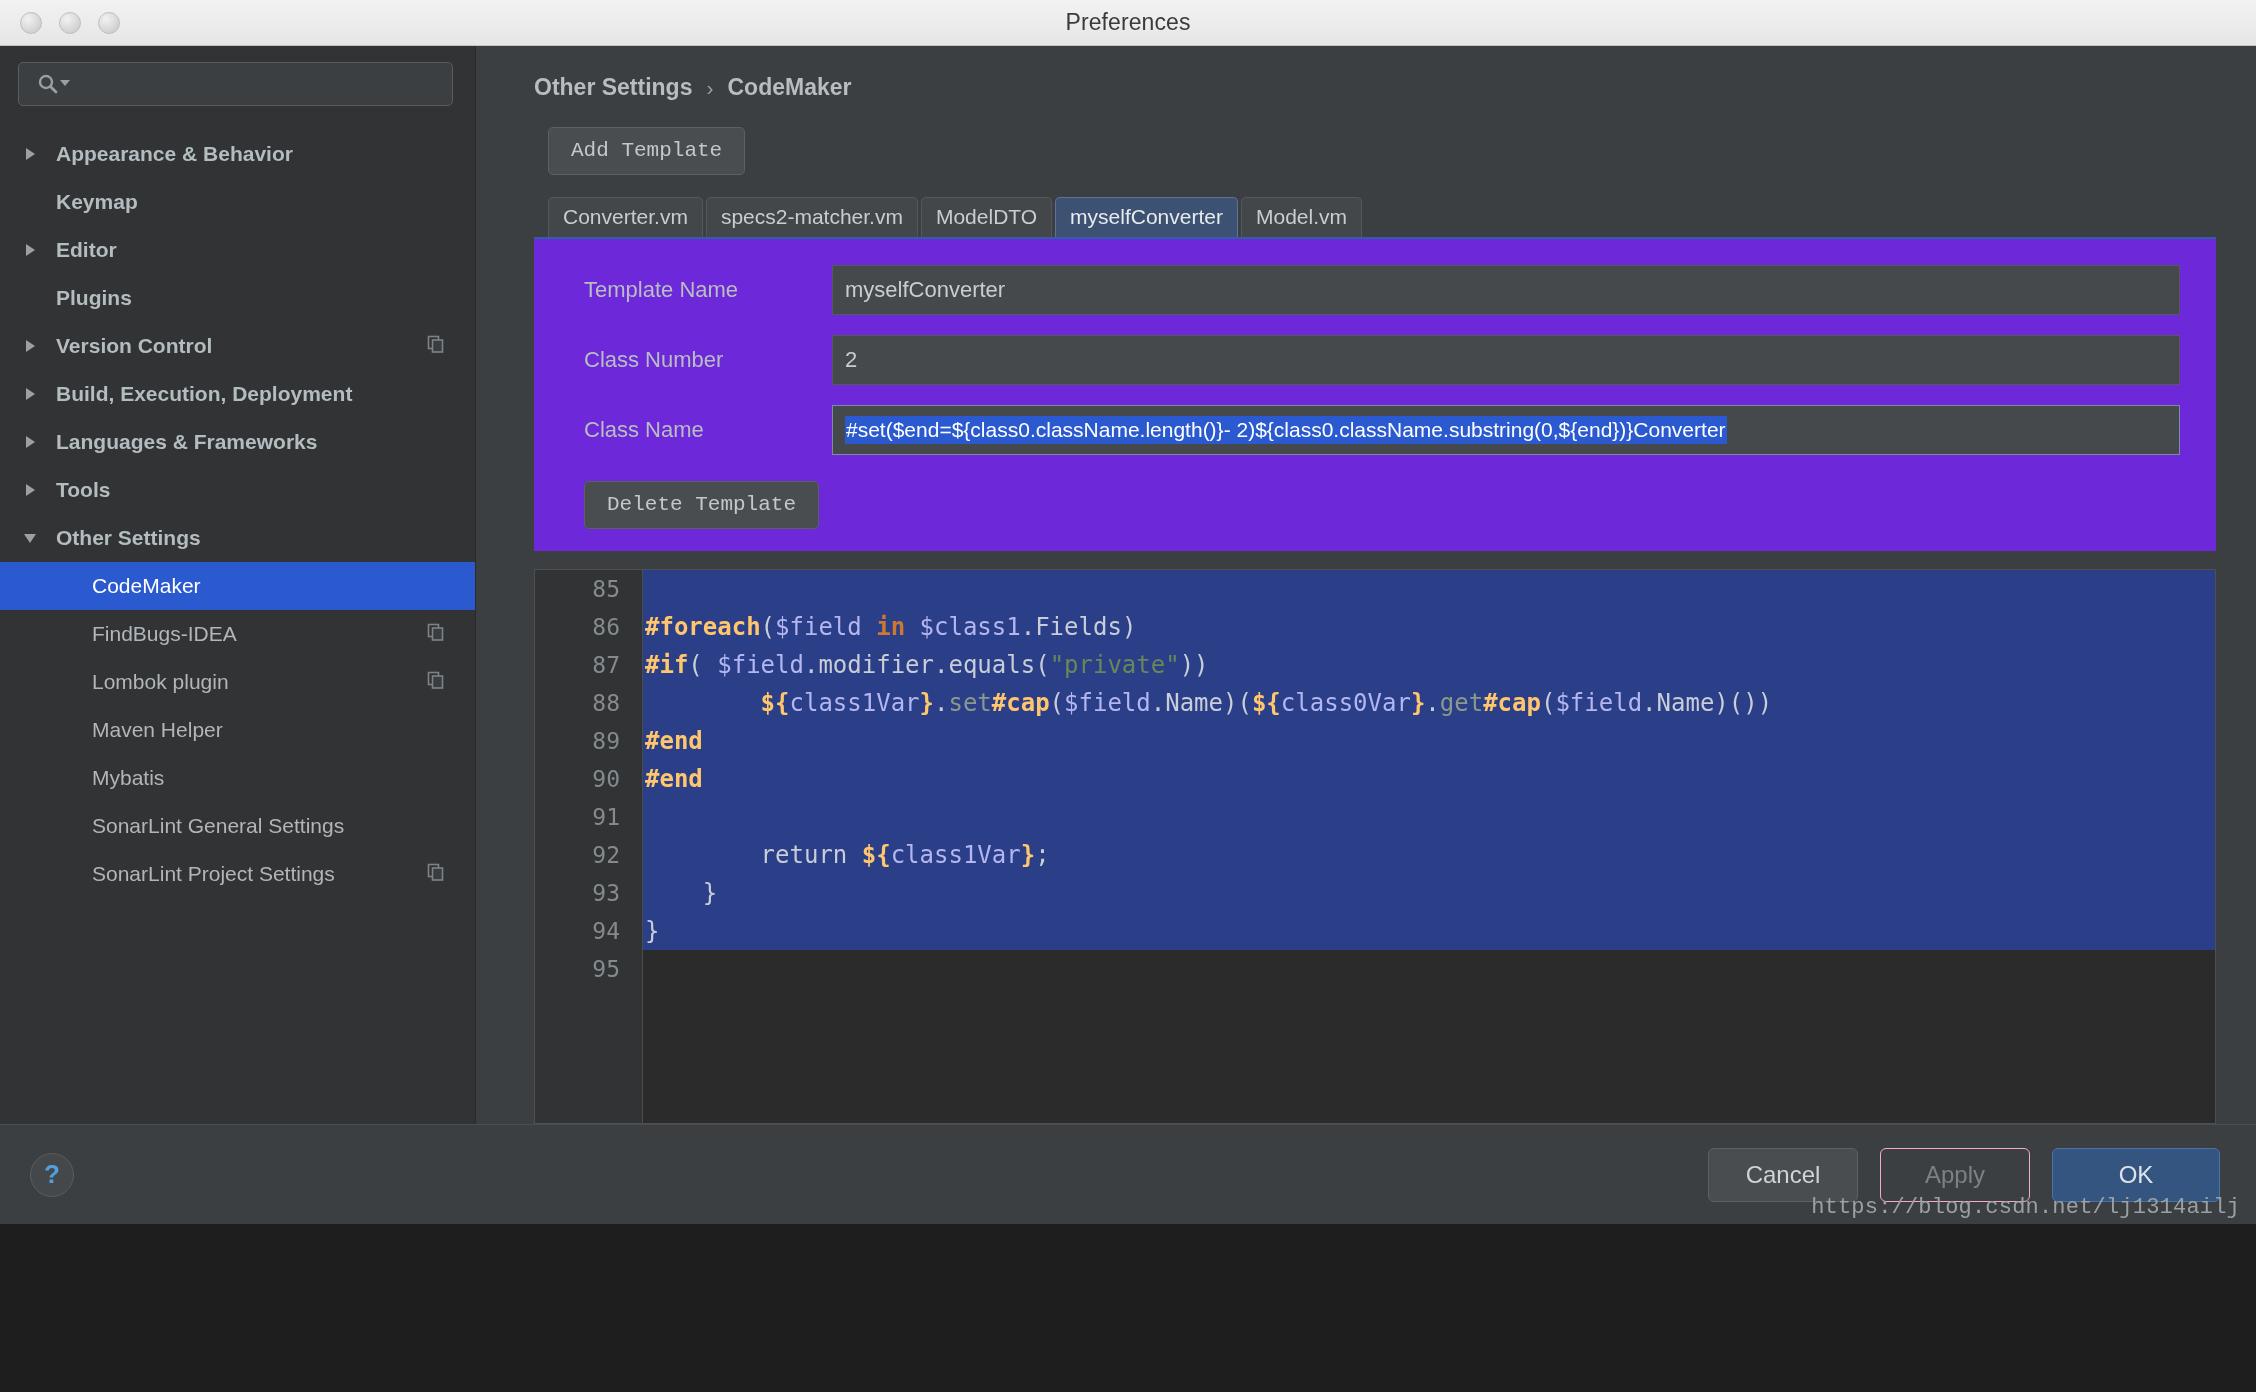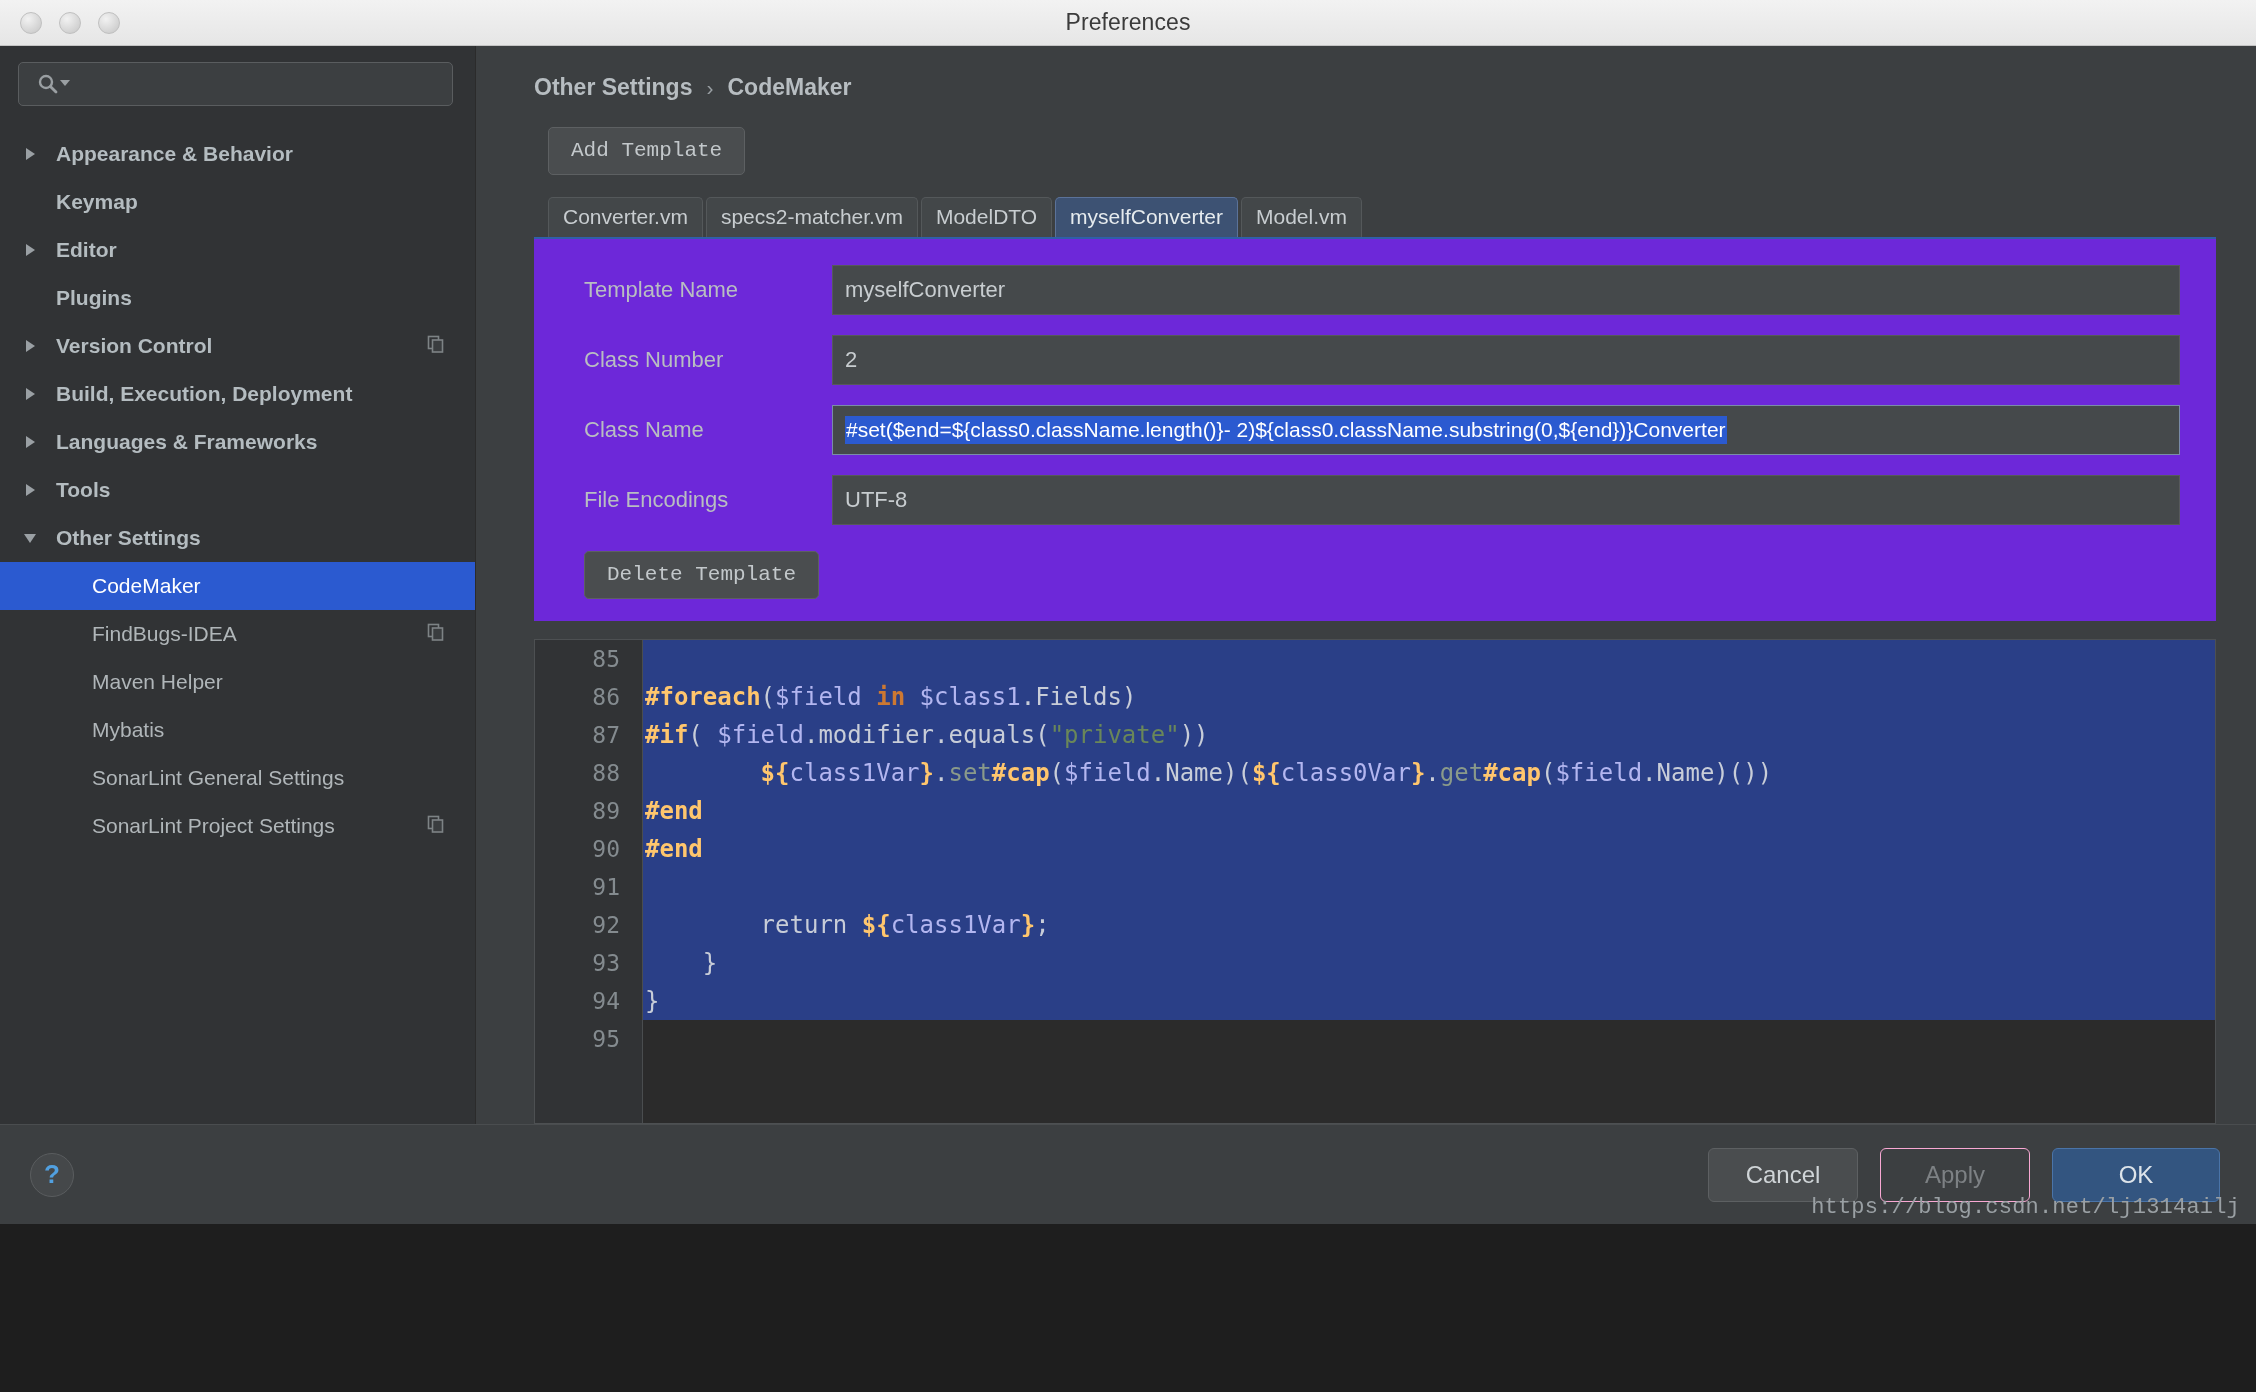--- a/index.html
+++ b/index.html
@@ -494,20 +494,27 @@
                 <polygon points="2,4 14,4 8,13" fill="#9aa0a4"></polygon>
               </svg>
             </span>
             <span class="tree-label">Other Settings</span>
           </div>
           <div class="tree-row child selected">
             <span class="tree-label">CodeMaker</span>
           </div>
           <div class="tree-row child">
             <span class="tree-label">FindBugs-IDEA</span>
+            <span class="copy-badge"><svg width="18" height="18" viewBox="0 0 18 18">
+                <rect x="1.5" y="1.5" width="10" height="12" fill="none" stroke="#8b9194" stroke-width="1.6"></rect>
+                <rect x="5.5" y="5" width="10" height="12" fill="#3c3f41" stroke="#8b9194" stroke-width="1.6"></rect>
+              </svg></span>
+          </div>
+          <div class="tree-row child">
+            <span class="tree-label">Lombok plugin</span>
             <span class="copy-badge"><svg width="18" height="18" viewBox="0 0 18 18">
                 <rect x="1.5" y="1.5" width="10" height="12" fill="none" stroke="#8b9194" stroke-width="1.6"></rect>
                 <rect x="5.5" y="5" width="10" height="12" fill="#3c3f41" stroke="#8b9194" stroke-width="1.6"></rect>
               </svg></span>
           </div>
           <div class="tree-row child">
             <span class="tree-label">Maven Helper</span>
           </div>
           <div class="tree-row child">
             <span class="tree-label">Mybatis</span>
@@ -558,26 +565,20 @@
               <div class="field-input">
                 <span>2</span>
               </div>
             </div>
             <div class="field-row">
               <div class="field-label">Class Name</div>
               <div class="field-input focused">
                 <span class="sel-text">#set($end=${class0.className.length()}- 2)${class0.className.substring(0,${end})}Converter</span>
               </div>
             </div>
-            <div class="field-row">
-              <div class="field-label">File Encodings</div>
-              <div class="field-input">
-                <span>UTF-8</span>
-              </div>
-            </div>
           </div>
         <div class="delete-row">
           <button class="btn">Delete Template</button>
         </div>
       </div>
 
       <div class="editor">
         <div class="gutter" id="gutter">
             <div>85</div>
             <div>86</div>

